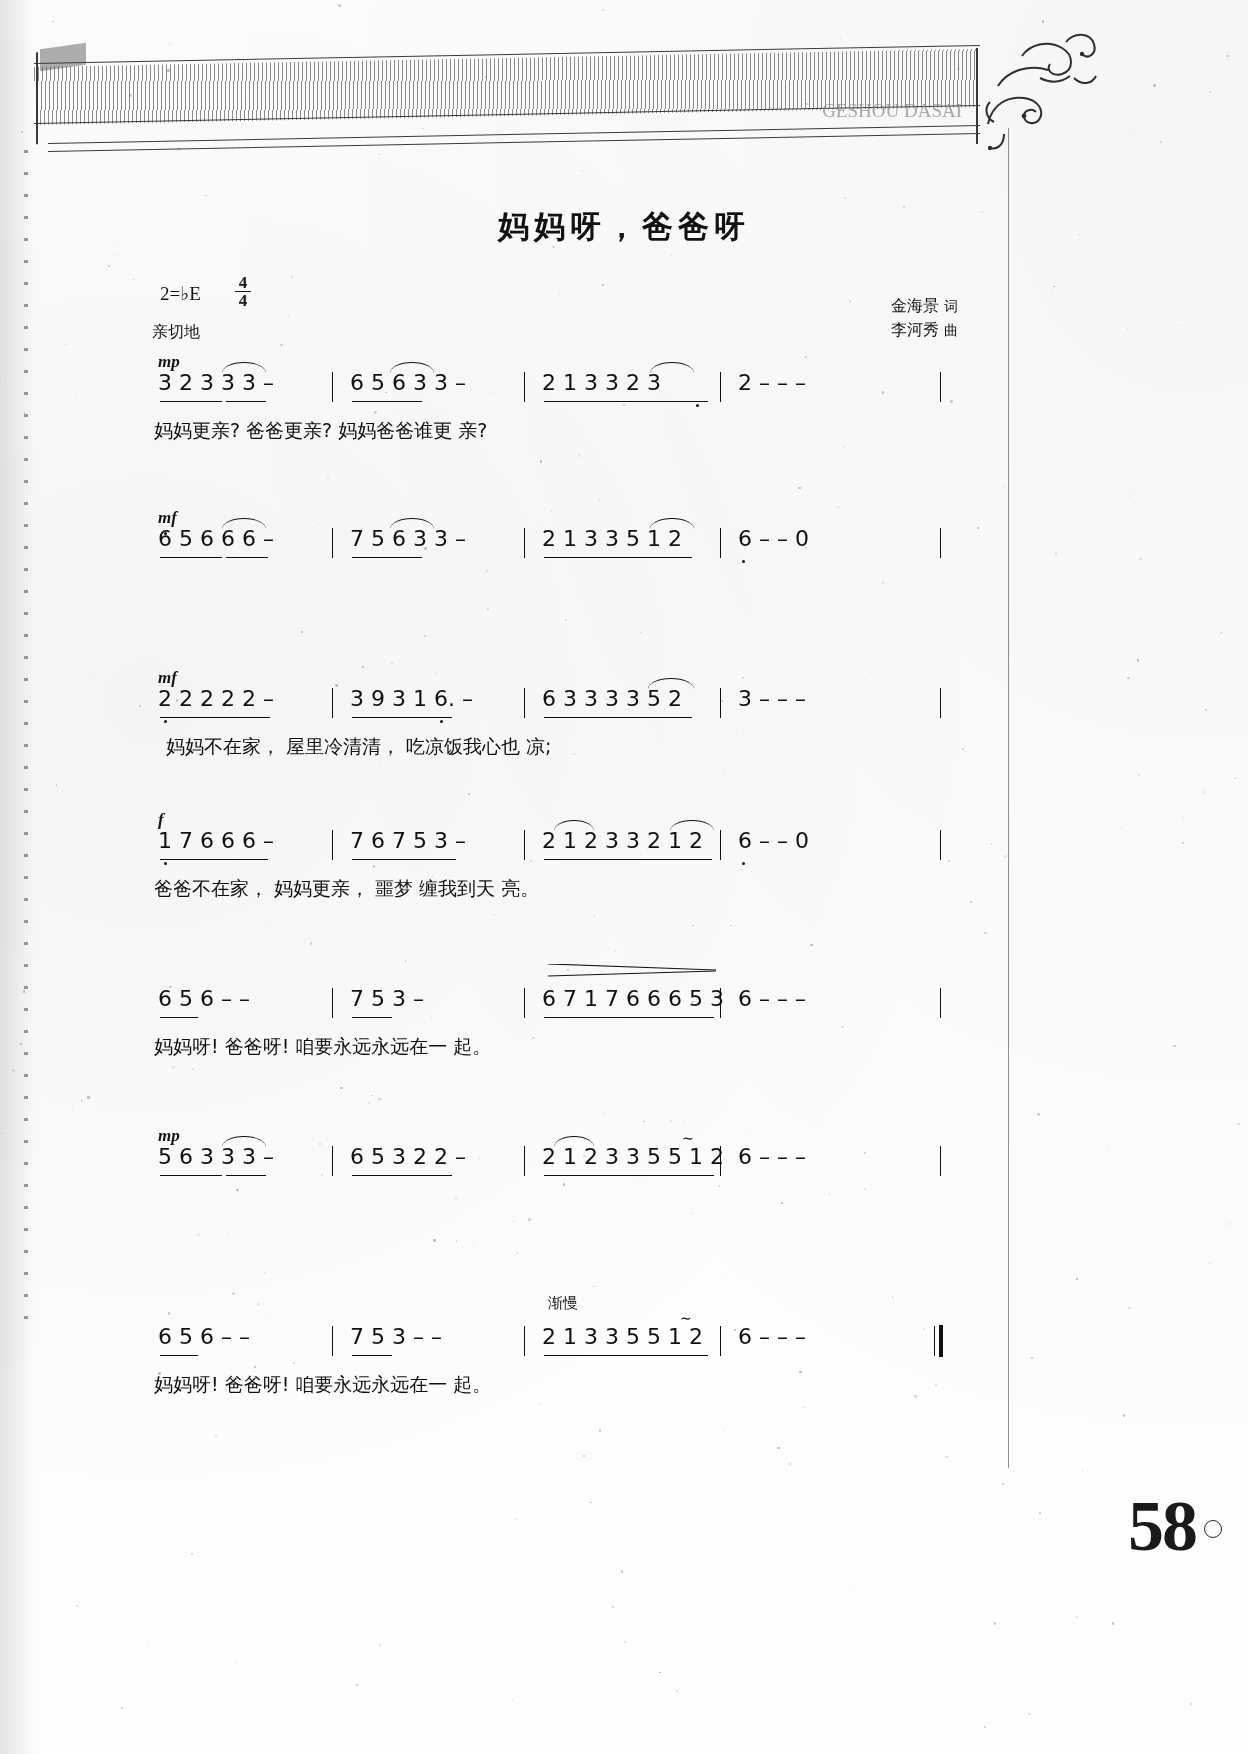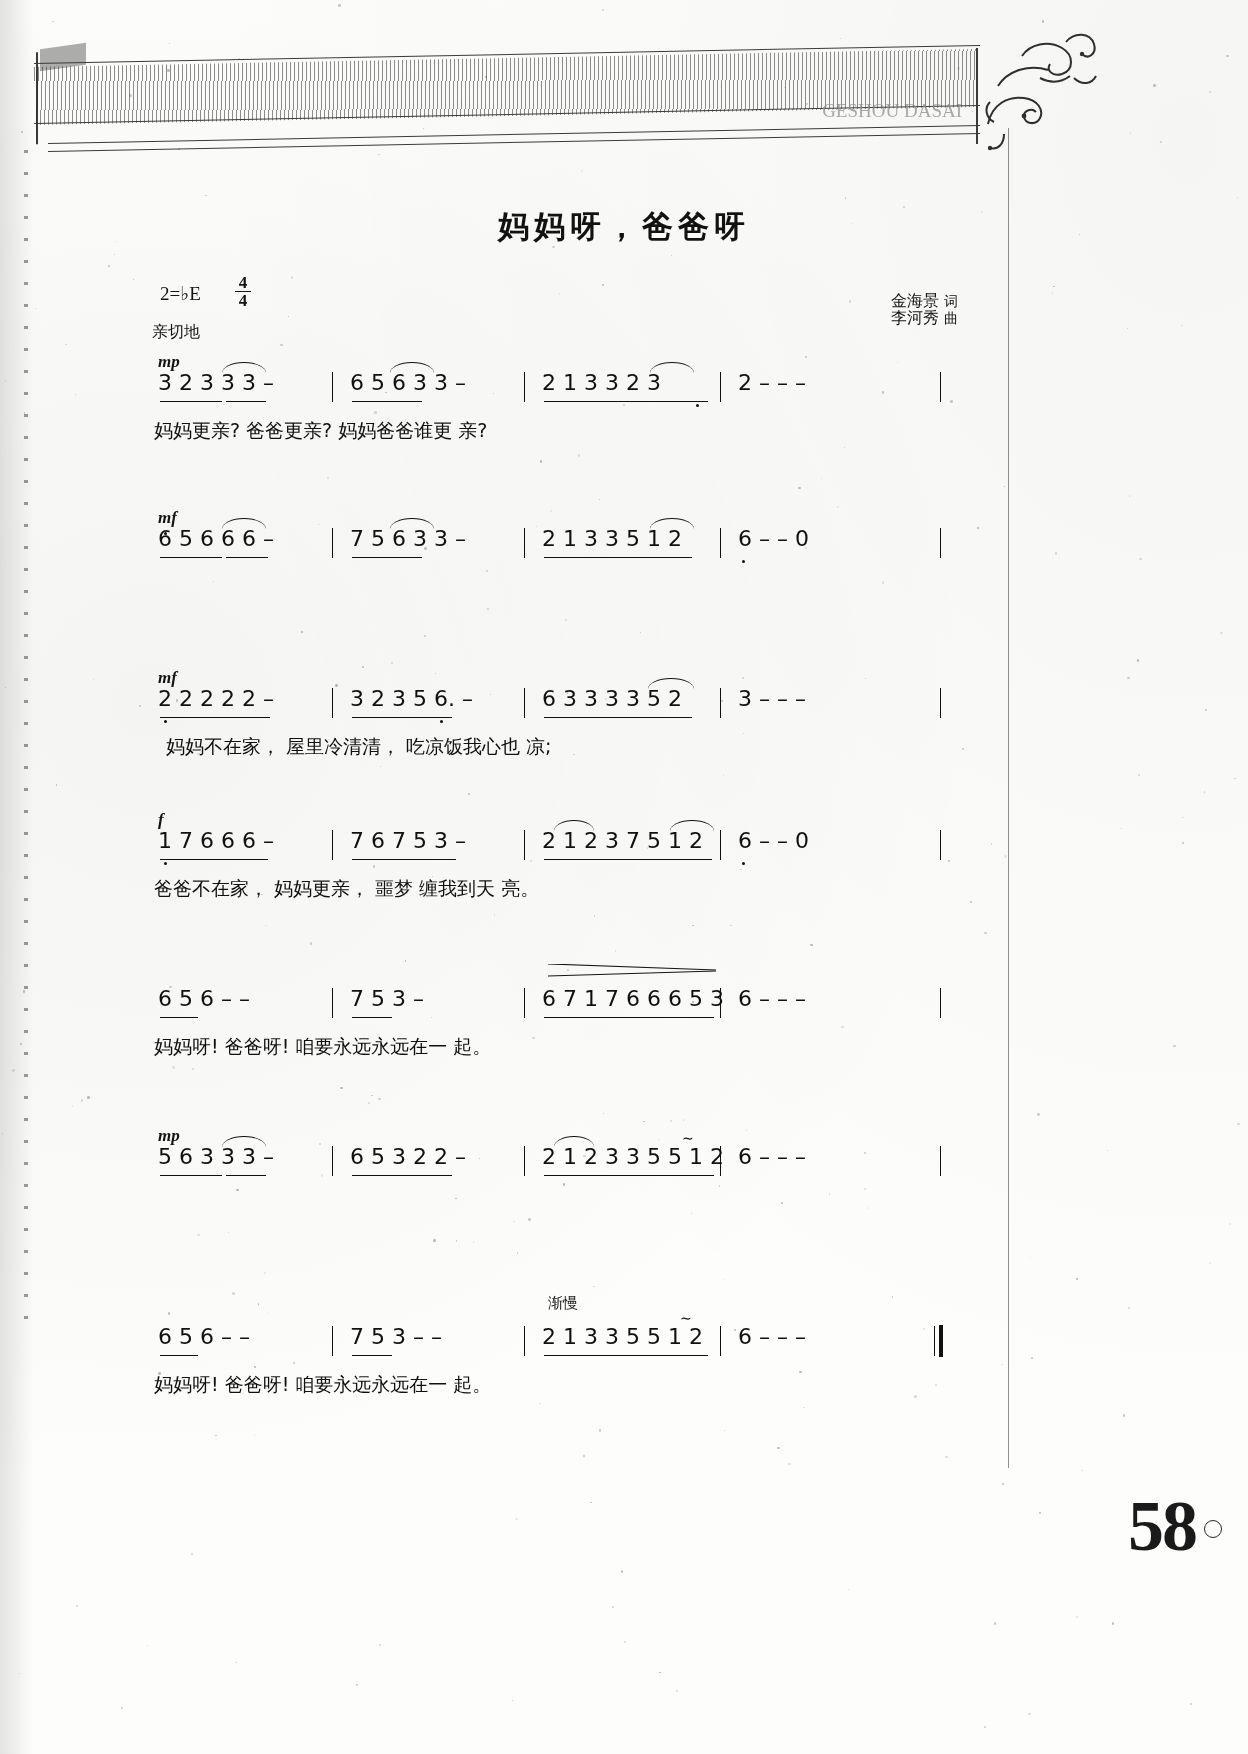--- a/index.html
+++ b/index.html
@@ -193,23 +193,23 @@
     top: 322px;
     font-family: "DejaVu Sans", sans-serif;
     font-size: 16px;
     color: #141414;
   }
   .credits {
     position: absolute;
     right: 290px;
     top: 294px;
     text-align: right;
-    font-family: Liberation Mono, monospace;
+    font-family: Liberation Sans, sans-serif;
     font-size: 16px;
-    line-height: 17px;
+    line-height: 24px;
     color: #141414;
     white-space: nowrap;
   }
   .credits .role { font-size: 14px; margin-left: 5px; }
 
   
   .system {
     position: absolute;
     left: 150px;
     width: 800px;
@@ -713,21 +713,21 @@
   </div>
 </div>
 
 <div class="system" style="top:672px;">
   <div class="dyn">mf</div>
   <div class="notes">
     <div class="measure" style="left:8px;">2 2 2 2 2   –</div>
     <div class="beam" style="left:10px;  top:31px; width:110px;"></div>
     <div class="dotu" style="left:14px;  top:34px;"></div>
     <div class="barline" style="left:182px;"></div>
-    <div class="measure" style="left:200px;">3 2 3 5 6.  –</div>
+    <div class="measure" style="left:200px;">3 9 3 1 6.  –</div>
     <div class="beam" style="left:202px; top:31px; width:100px;"></div>
     <div class="dotu" style="left:290px; top:34px;"></div>
     <div class="barline" style="left:374px;"></div>
     <div class="measure" style="left:392px;">6 3 3 3 3   5 2</div>
     <div class="beam" style="left:394px; top:31px; width:122px;"></div>
     <div class="slur" style="left:498px; top:-8px; width:46px;"></div>
     <div class="beam" style="left:504px; top:31px; width:38px;"></div>
     <div class="barline" style="left:570px;"></div>
     <div class="measure" style="left:588px;">3  –  –  –</div>
     <div class="barline" style="left:790px;"></div>
@@ -740,21 +740,21 @@
 <div class="system" style="top:814px;">
   <div class="dyn">f</div>
   <div class="notes">
     <div class="measure" style="left:8px;">1 7 6 6 6   –</div>
     <div class="beam" style="left:10px;  top:31px; width:108px;"></div>
     <div class="dotu" style="left:14px;  top:34px;"></div>
     <div class="barline" style="left:182px;"></div>
     <div class="measure" style="left:200px;">7 6 7 5 3   –</div>
     <div class="beam" style="left:202px; top:31px; width:104px;"></div>
     <div class="barline" style="left:374px;"></div>
-    <div class="measure" style="left:392px;">2 1 2 3 7 5   1 2</div>
+    <div class="measure" style="left:392px;">2 1 2 3 3 2   1 2</div>
     <div class="beam" style="left:394px; top:31px; width:150px;"></div>
     <div class="slur" style="left:404px; top:-8px; width:40px;"></div>
     <div class="slur" style="left:520px; top:-8px; width:44px;"></div>
     <div class="beam" style="left:524px; top:31px; width:38px;"></div>
     <div class="barline" style="left:570px;"></div>
     <div class="measure" style="left:588px;">6  –  –  0</div>
     <div class="dotu" style="left:592px; top:34px;"></div>
     <div class="barline" style="left:790px;"></div>
   </div>
   <div class="lyrics">

